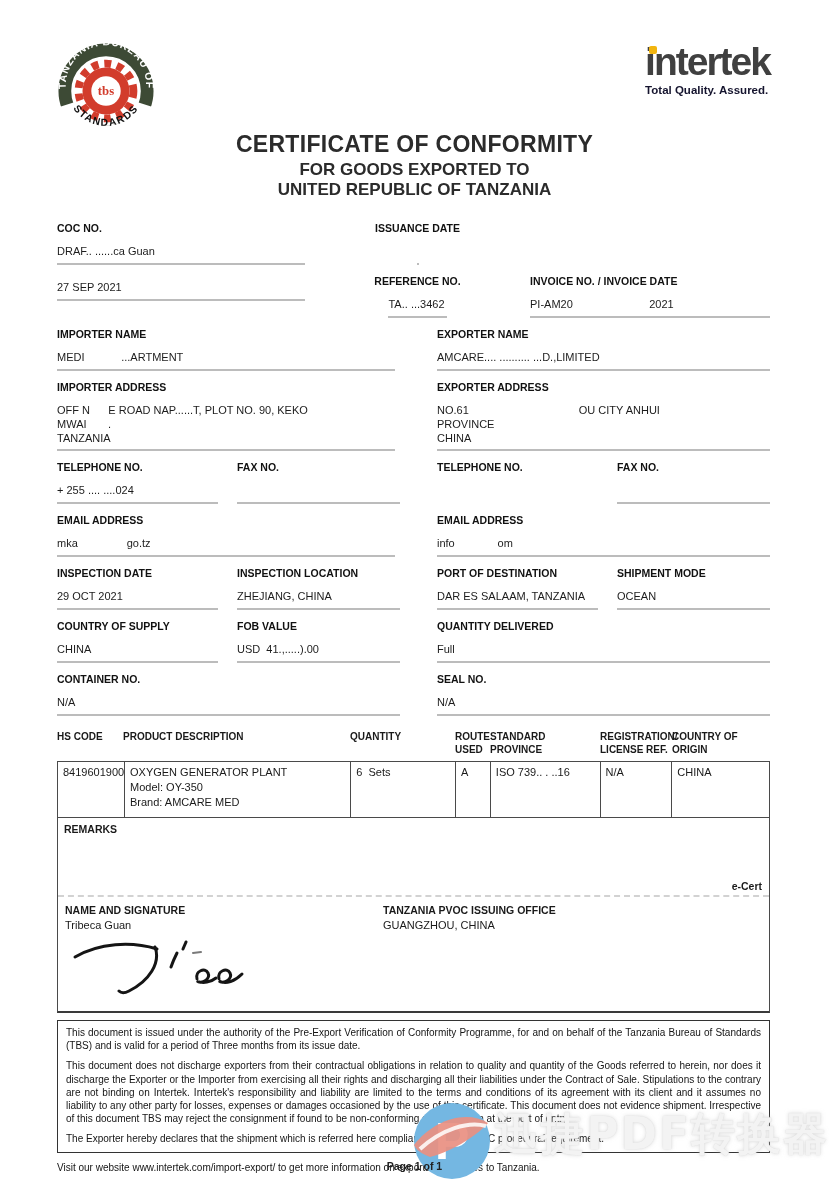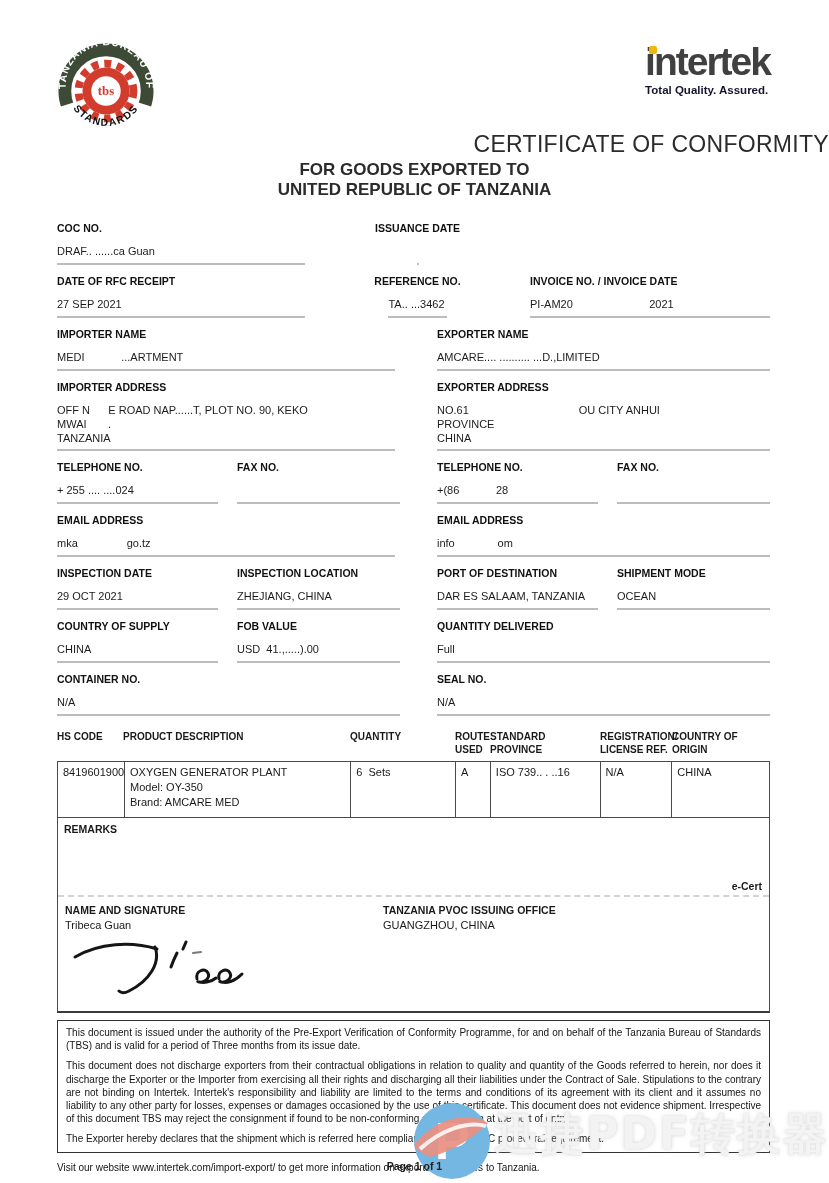--- a/index.html
+++ b/index.html
@@ -21,21 +21,21 @@
     position: relative; display: inline-block;
     font-size: 39px; font-weight: bold; letter-spacing: -2px;
     color: #404040; line-height: 1;
   }
   .i-dot { position: absolute; left: 4px; top: 4px; width: 8px; height: 8px;
            background: #f2b50f; border-radius: 2px; }
   .intertek-tag { font-size: 11.5px; font-weight: bold; color: #15142e; margin-top: 3px; }
 
   
   .title { position: absolute; top: 131px; left: 0; width: 100%; text-align: center; color: #2b2b2b; }
-  .title-1 { font-size: 23px; font-weight: normal; letter-spacing: .3px; text-align: right; }
+  .title-1 { font-size: 23px; font-weight: bold; letter-spacing: .3px; }
   .title-2 { font-size: 17px; font-weight: bold; margin-top: 2px; }
   .title-3 { font-size: 17px; font-weight: bold; }
 
   
   .content { position: absolute; top: 222px; left: 57px; width: 713px; }
   .row { display: flex; margin-bottom: 10px; }
   .f { display: flex; flex-direction: column; }
   .lbl { font-weight: bold; font-size: 10.5px; height: 17px; color: #111; }
   .val {
     font-size: 11px; line-height: 15px; min-height: 15px;
@@ -146,21 +146,20 @@
         <div class="val">DRAF.. ......ca Guan</div>
       </div>
       <div class="f w-a2">
         <div class="lbl">ISSUANCE DATE</div>
         <div class="val"></div>
       </div>
     </div>
 
     <div class="row">
       <div class="f w-a1">
-        <div class="lbl">DATE OF RFC RECEIPT</div>
         <div class="val">27 SEP 2021</div>
       </div>
       <div class="f w-a2">
         <div class="lbl">REFERENCE NO.</div>
         <div class="val">TA.. ...3462</div>
       </div>
       <div class="f w-a3">
         <div class="lbl">INVOICE NO. / INVOICE DATE</div>
         <div class="val">PI-AM20                         2021</div>
       </div>
@@ -196,21 +195,20 @@
       <div class="f w-q1">
         <div class="lbl">TELEPHONE NO.</div>
         <div class="val">+ 255 .... ....024</div>
       </div>
       <div class="f w-q2">
         <div class="lbl">FAX NO.</div>
         <div class="val"></div>
       </div>
       <div class="f w-q3">
         <div class="lbl">TELEPHONE NO.</div>
-        <div class="val">+(86            28</div>
       </div>
       <div class="f w-q4">
         <div class="lbl">FAX NO.</div>
         <div class="val"></div>
       </div>
     </div>
 
     <div class="row">
       <div class="f w-h1">
         <div class="lbl">EMAIL ADDRESS</div>

